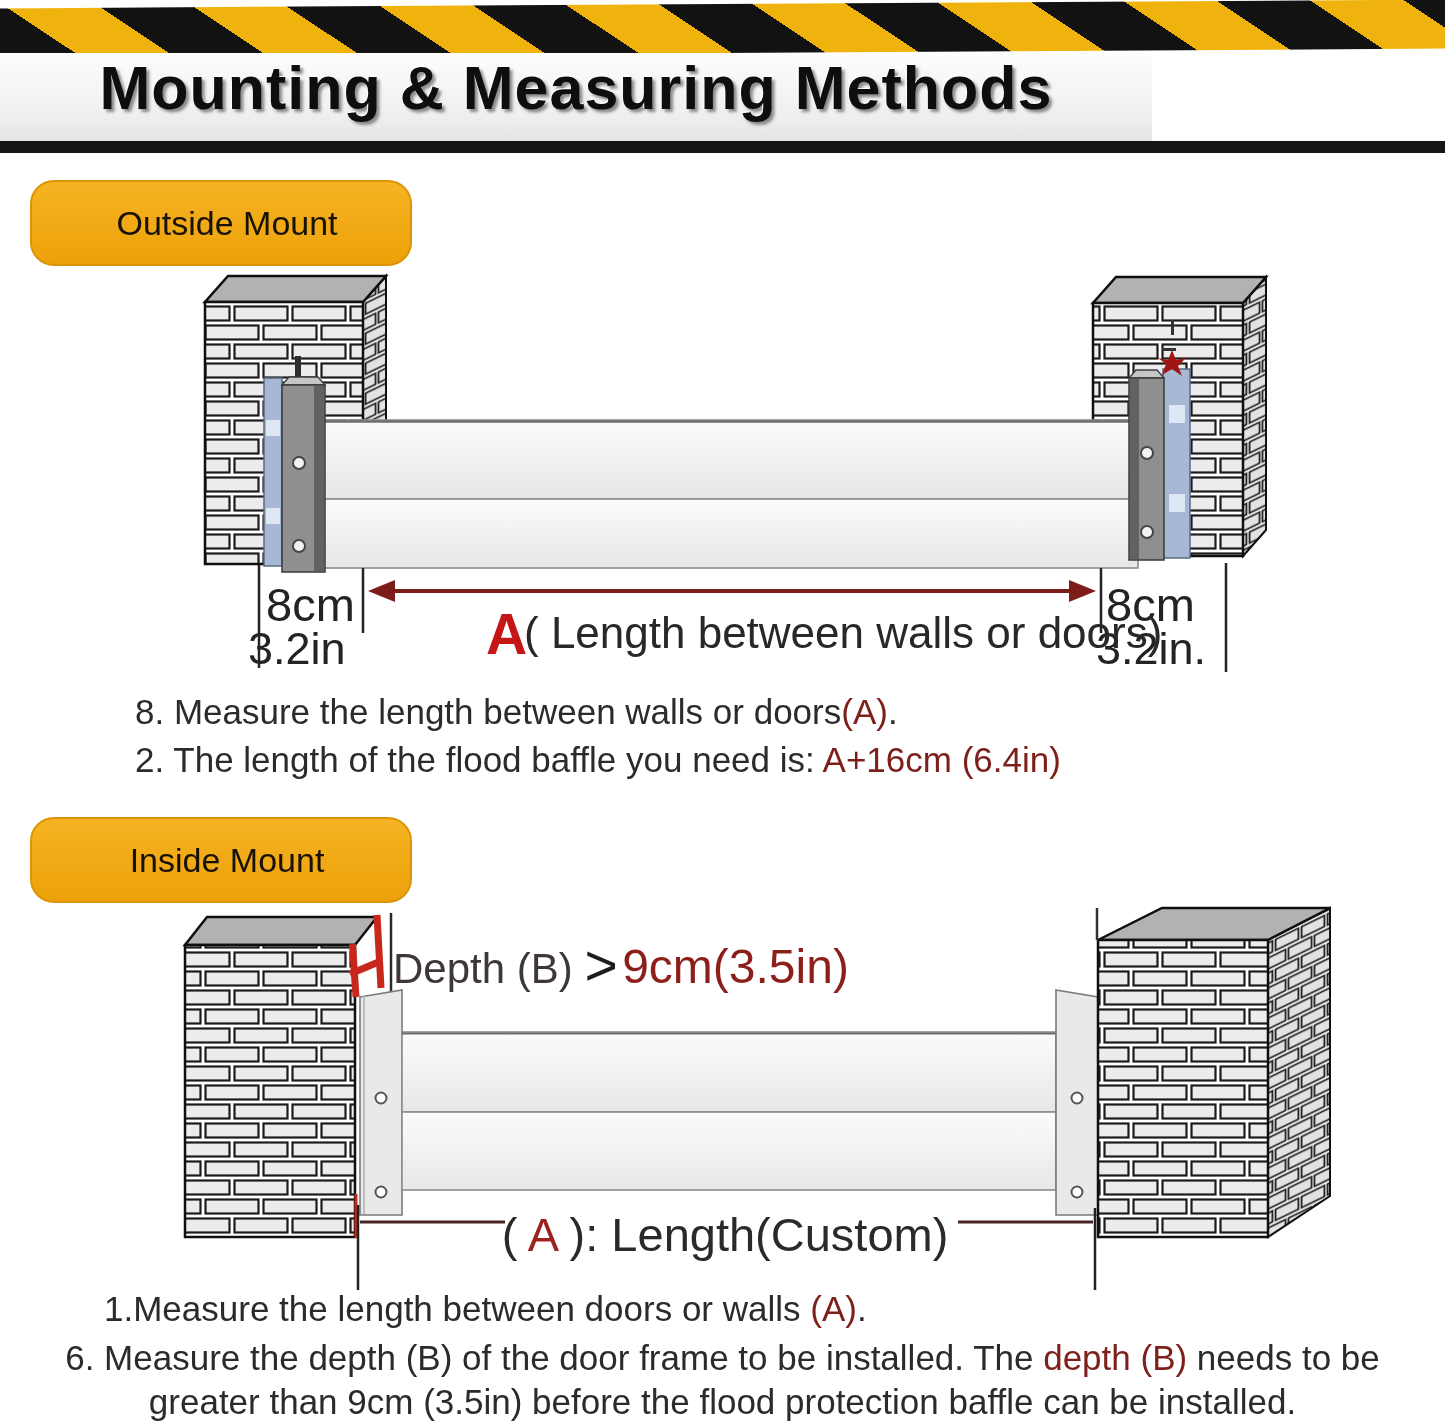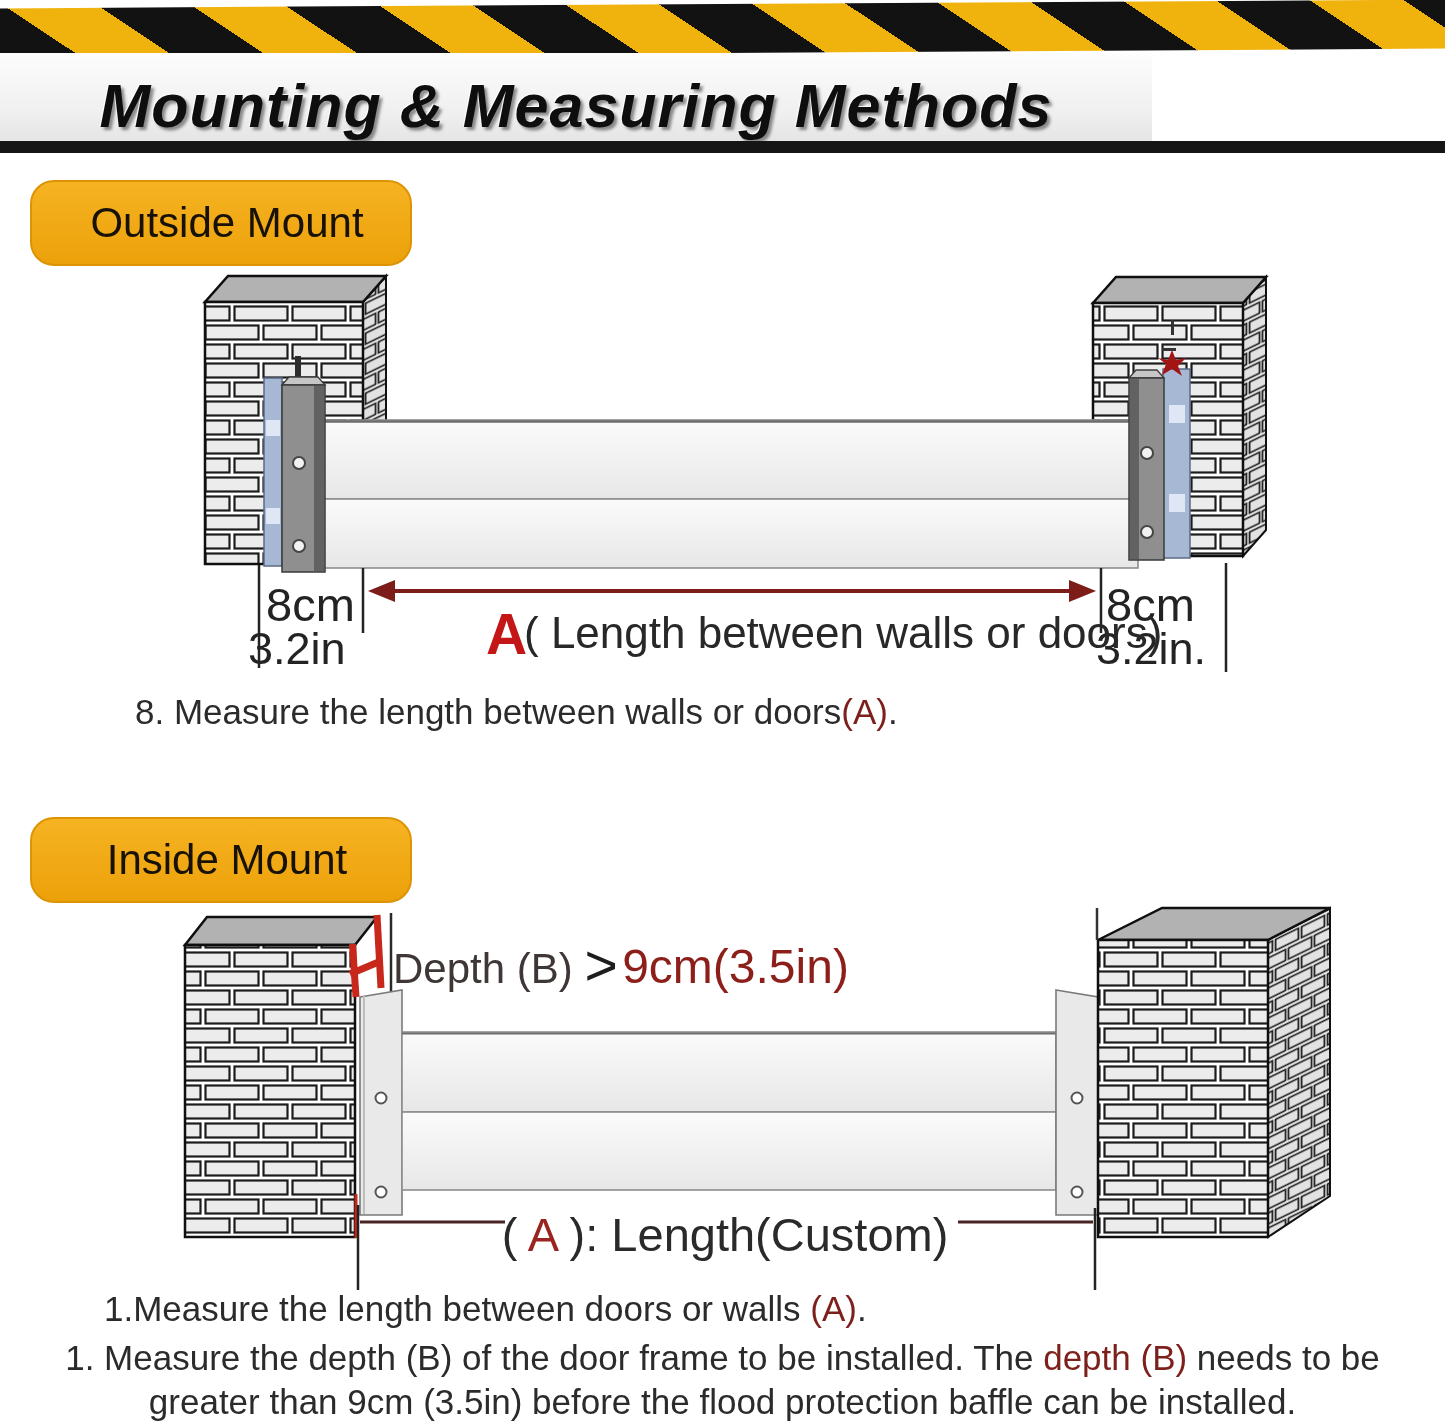--- a/index.html
+++ b/index.html
@@ -9,34 +9,34 @@
   }
   
   .hazard {
     position:absolute; left:-12px; top:4px; width:1470px; height:49px;
     background:repeating-linear-gradient(34deg, #121212 0 52px, #f0b30d 52px 104px);
     transform:rotate(-0.35deg);
   }
   .title-band {
     position:absolute; left:0; top:53px; width:1152px; height:88px;
     background:linear-gradient(180deg,#fdfdfd 0%,#efefef 70%,#e5e5e5 100%);
-    display:flex; align-items:flex-end; justify-content:center;font-style:italic;
+    display:flex; align-items:flex-start; justify-content:center;
   }
   .title {
     font-size:61px; font-weight:bold; color:#0e0e0e; letter-spacing:1px;
     text-shadow:-1px -1px 0 rgba(255,255,255,.85), 3px 3px 3px rgba(70,70,70,.6);
   }
   .black-bar { position:absolute; left:0; top:141px; width:1445px; height:12px; background:#151515; }
   
   .mount-label {
     position:absolute; left:30px; width:382px; height:86px;
     background:linear-gradient(180deg,#f6b322,#eca10a);
     border:2px solid #dd9404; border-radius:24px; box-sizing:border-box;
     display:flex; align-items:center; justify-content:center;
-    font-size:42px; color:#171106;padding-left:12px;
+    font-size:34px; color:#171106;padding-left:12px;
   }
   .label-outside { top:180px; }
   .label-inside  { top:809px;margin-top:8px; }
   
   .diagram-svg { position:absolute; left:0; top:0; width:1445px; height:1421px; }
   .diagram-svg text { font-family:"Liberation Sans", sans-serif; }
   
   .step { position:absolute; font-size:35px; color:#2b2b2b; white-space:nowrap; letter-spacing:0; }
   .hl  { color:#7d1f1a; }
   .step2block {
@@ -213,21 +213,24 @@
         <tspan fill="#2a2a2a">(</tspan>
         <tspan fill="#9c2420">A</tspan>
         <tspan fill="#2a2a2a">): Length(Custom)</tspan>
       </text>
     </g>
   </svg>
 
   <div class="step" style="left:135px; top:692px;">
     <span>8. Measure the length between walls or doors</span><span class="hl">(A)</span><span>.</span>
   </div>
+  <div class="step" style="left:135px; top:740px;">
+    <span>2. The length of the flood baffle you need is: </span><span class="hl">A+16cm (6.4in)</span>
+  </div>
 
   <div class="step" style="left:104px; top:1289px;">
     <span>1.Measure the length between doors or walls </span><span class="hl">(A)</span><span>.</span>
   </div>
   <div class="step2block">
-    <span>1. Measure the depth (B) of the door frame to be installed. The </span><span class="hl">depth (B)</span><span> needs to be greater than 9cm (3.5in) before the flood protection baffle can be installed.</span>
+    <span>6. Measure the depth (B) of the door frame to be installed. The </span><span class="hl">depth (B)</span><span> needs to be greater than 9cm (3.5in) before the flood protection baffle can be installed.</span>
   </div>
 
 </div>
 
 </body></html>

